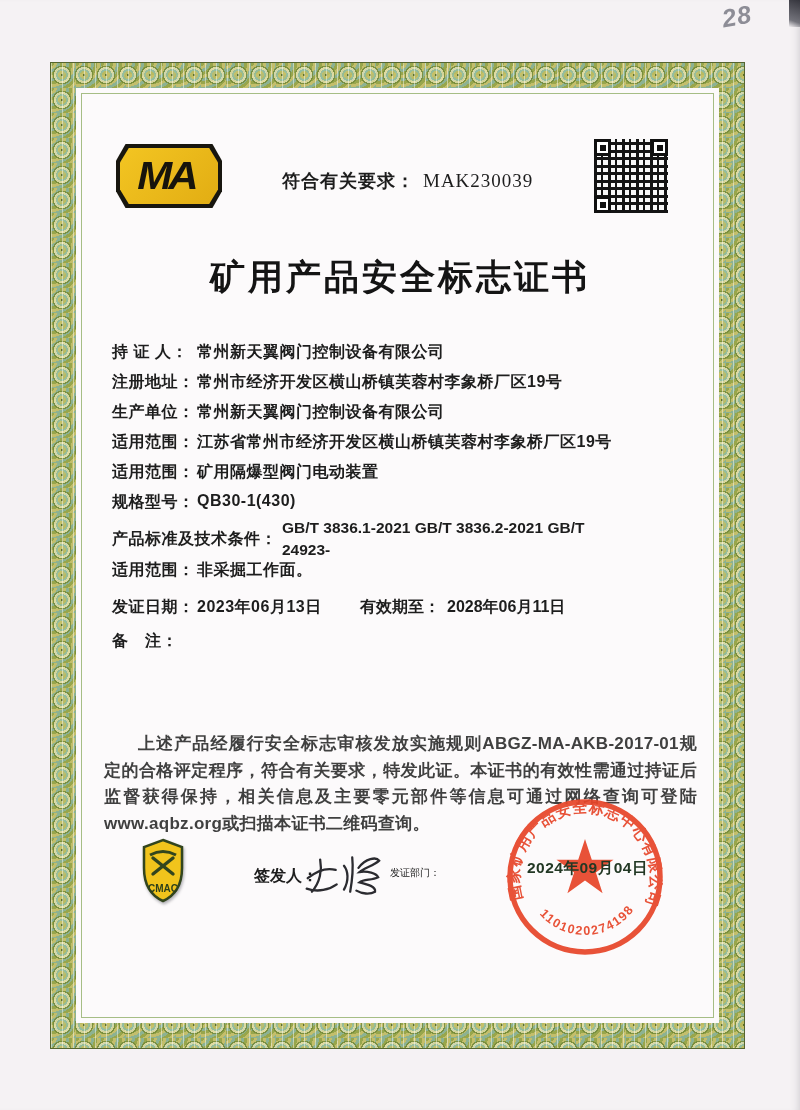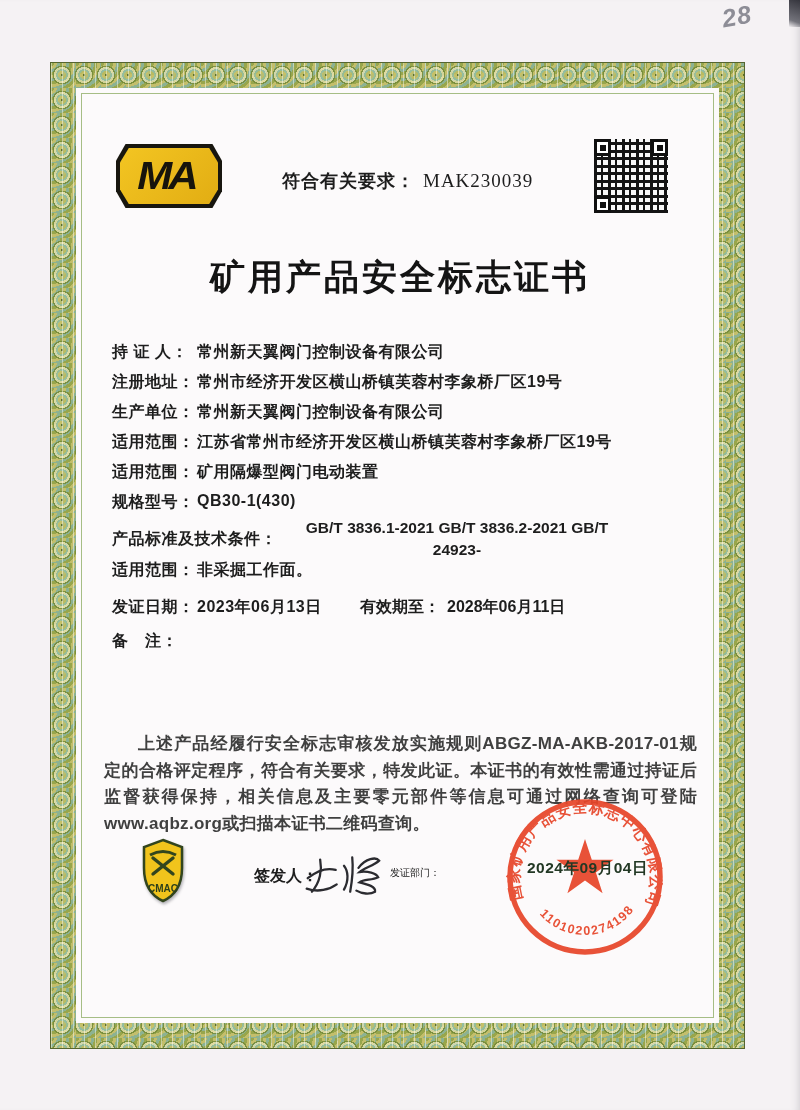--- a/index.html
+++ b/index.html
@@ -55,21 +55,21 @@
   .finder{position:absolute;width:17px;height:17px;border:3px solid #101010;background:#fff;box-sizing:border-box;}
   .finder::after{content:"";position:absolute;inset:2.5px;background:#101010;}
   .f-tl{left:0;top:0;} .f-tr{right:0;top:0;} .f-bl{left:0;bottom:0;}
 
   .title{left:0;top:254px;width:800px;text-align:center;font-size:35px;font-weight:bold;
     letter-spacing:3px;color:#141414;}
 
   .row{position:absolute;z-index:2;font-size:16px;white-space:nowrap;}
   .row .lab{position:absolute;left:112px;font-weight:bold;letter-spacing:.5px;}
   .row .val{position:absolute;left:197px;font-weight:bold;letter-spacing:.5px;}
-  .std-val{position:absolute;left:282px;z-index:2;font-size:15.5px;font-weight:bold;line-height:21.5px;width:350px;text-align:center;}
+  .std-val{position:absolute;left:282px;z-index:2;font-size:15.5px;font-weight:bold;line-height:21.5px;width:350px;}
   .lab2{position:absolute;left:360px;font-weight:bold;text-align:center;}
   .val2{position:absolute;left:447px;font-weight:bold;}
 
   .statement{left:104px;top:731px;width:593px;font-size:17px;font-weight:bold;
     line-height:26.5px;text-indent:2em;text-align:justify;color:#404040;letter-spacing:.3px;}
 
   .signer{left:254px;top:866px;font-size:16px;font-weight:bold;}
   .dept{left:390px;top:866px;font-size:10px;font-weight:normal;}
   .sig{left:300px;top:843px;}
   .cmac{left:140px;top:838px;filter:drop-shadow(1px 2px 1.5px rgba(80,80,90,.45));}

